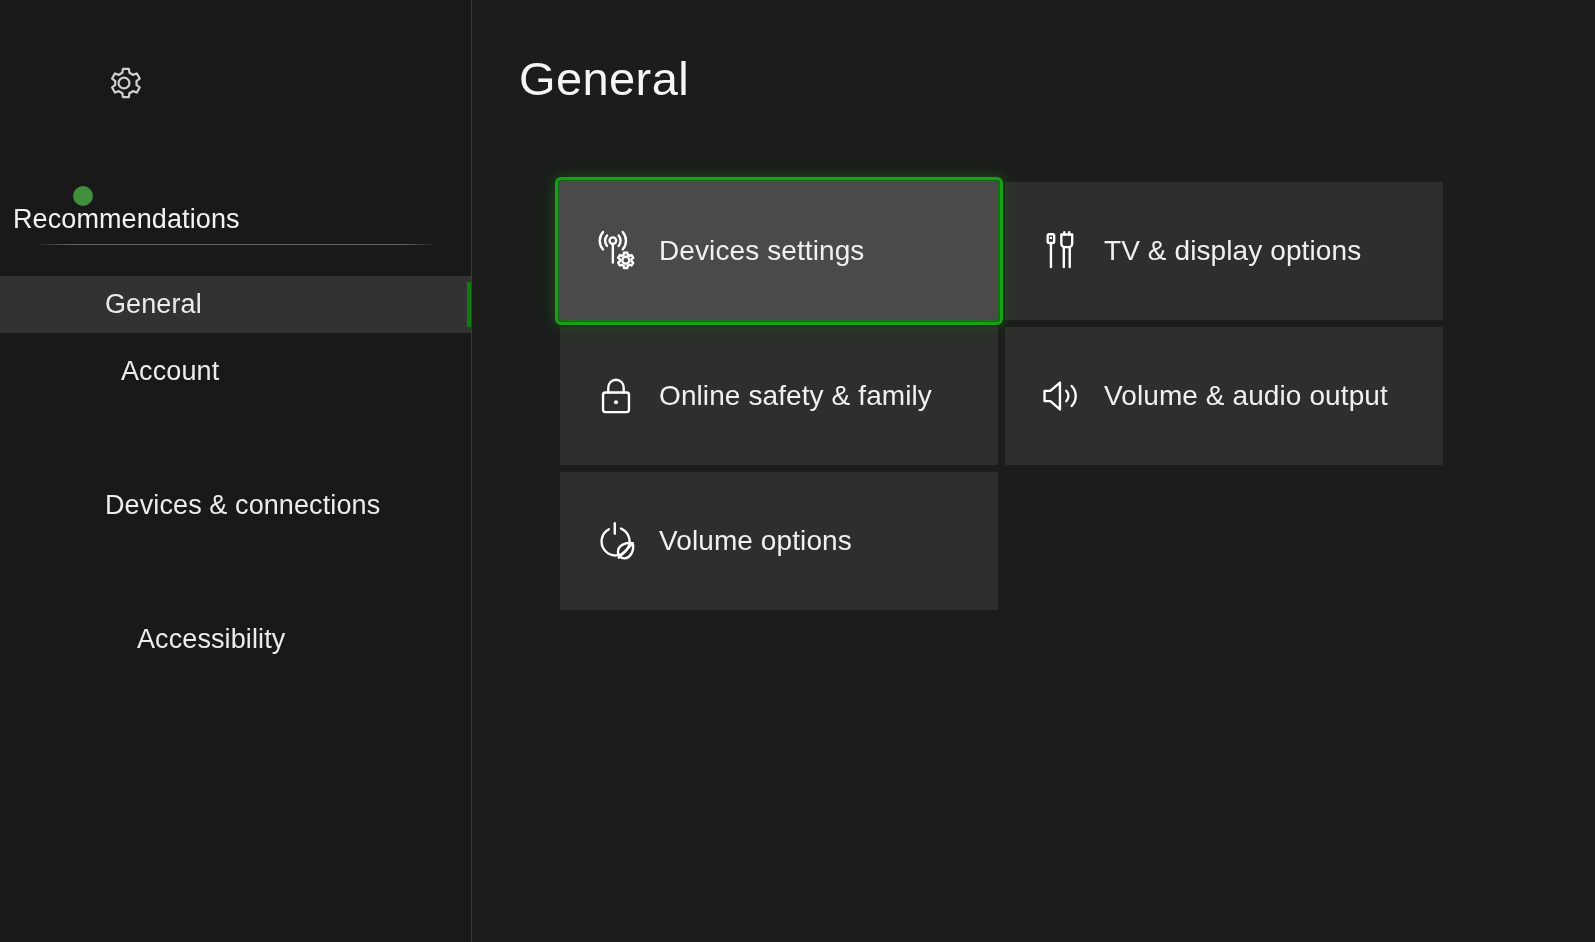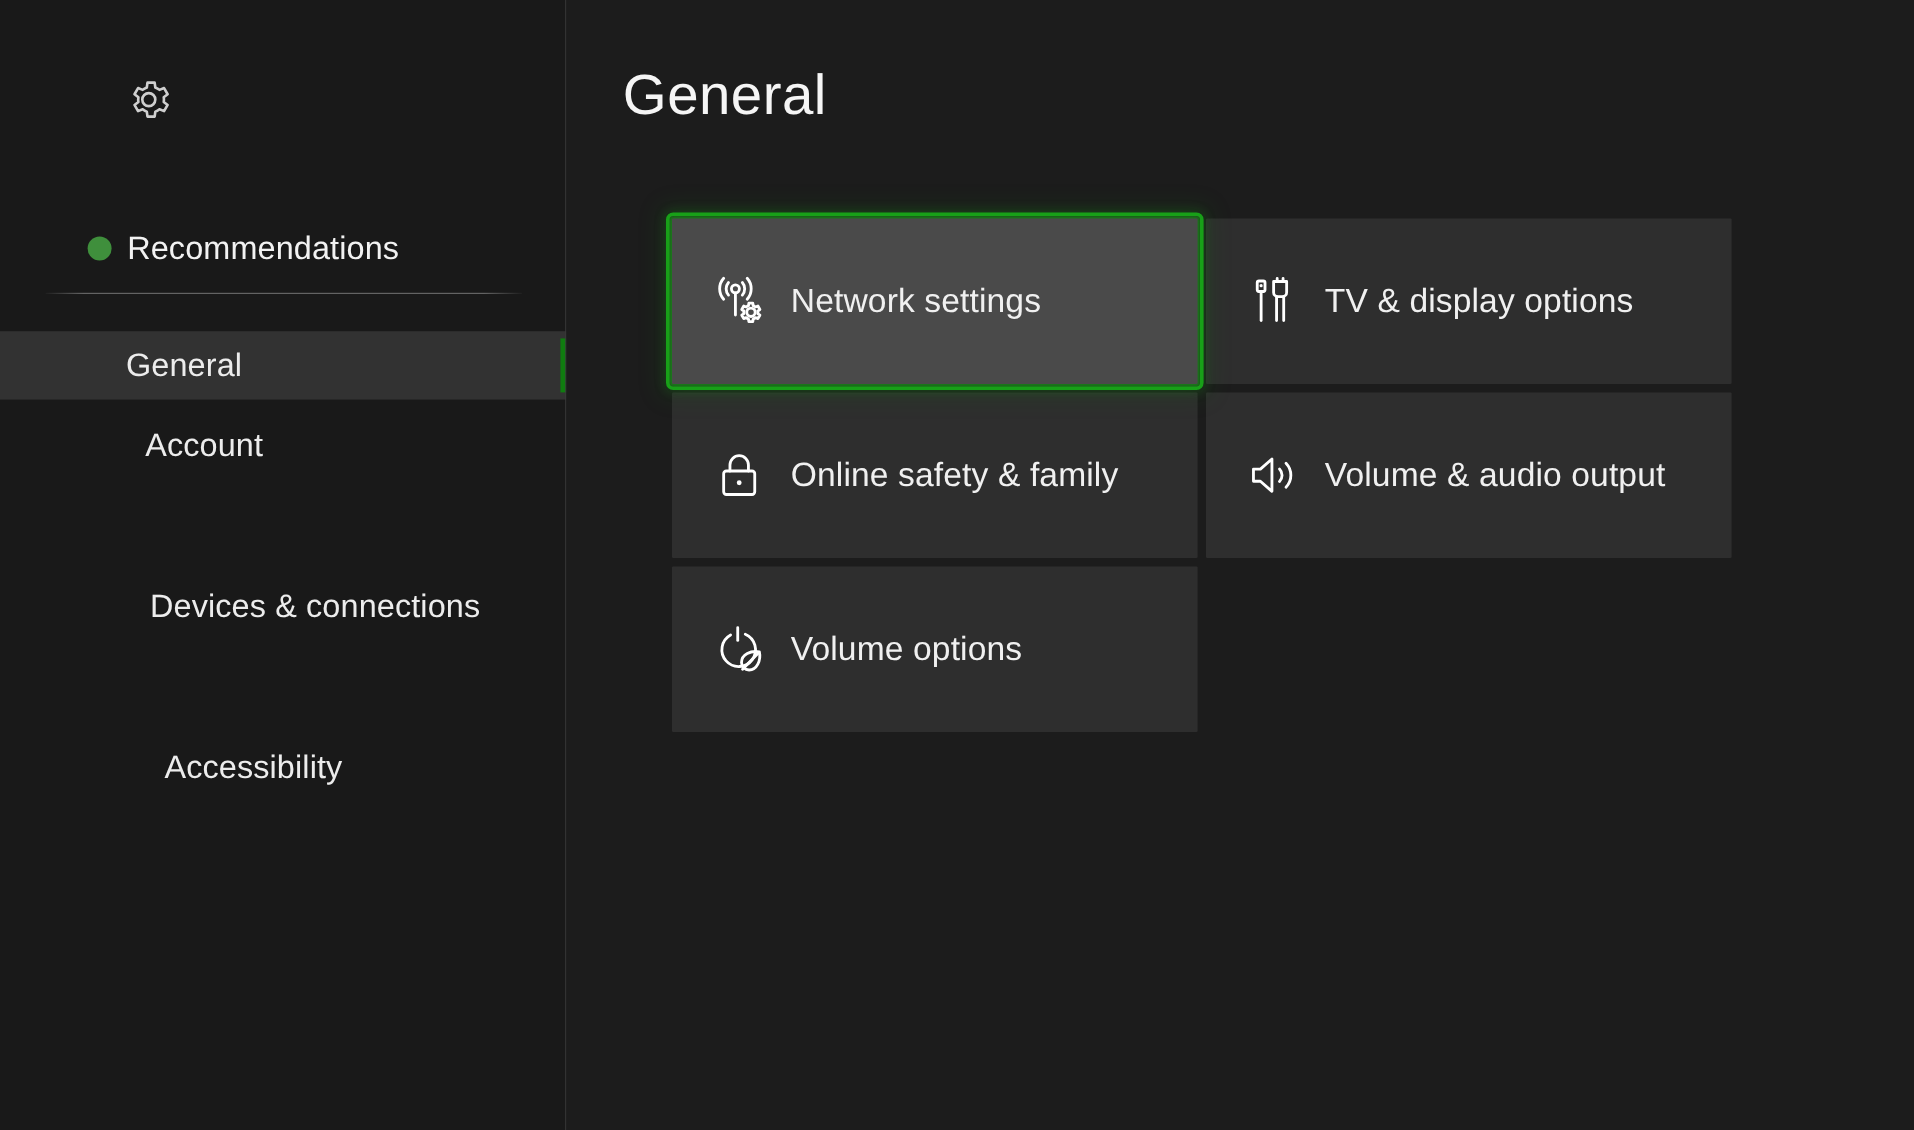--- a/index.html
+++ b/index.html
@@ -38,21 +38,21 @@
     position:absolute;
     left:103px; top:62px;
     width:42px; height:42px;
   }
   #gear-wrap svg { display:block; width:42px; height:42px; }
 
   #recommendations-row {
     position:absolute;
     left:0; top:186px;
     width:472px; height:42px;
-    display:flex; align-items:center;
+    display:flex; align-items:flex-start;flex-direction:column;
   }
   #rec-dot {
     width:20px; height:20px;
     border-radius:50%;
     background:#3f8f3c;
     margin-left:73px;
     flex:0 0 20px;
   }
   #rec-label {
     margin-left:13px;
@@ -179,21 +179,21 @@
 
     <div id="sidebar-divider"></div>
 
     <div class="nav-item selected" style="top:276px;">
       <span class="nav-label">General</span>
       <span class="nav-indicator"></span>
     </div>
     <div class="nav-item" style="top:343px;padding-left:16px;">
       <span class="nav-label">Account</span>
     </div>
-    <div class="nav-item" style="top:477px;padding-left:20px;">
+    <div class="nav-item" style="top:477px;">
       <span class="nav-label">Devices &amp; connections</span>
     </div>
     <div class="nav-item" style="top:611px;margin-left:32px;">
       <span class="nav-label">Accessibility</span>
     </div>
 
     <div id="sidebar-divider-vertical"></div>
   </nav>
 
   <main id="main">
@@ -208,21 +208,21 @@
             <circle cx="10.2" cy="6.1" r="1.9"></circle>
             <path d="M6.9 3.1a4.6 4.6 0 0 0 0 6.0"></path>
             <path d="M13.5 3.1a4.6 4.6 0 0 1 0 6.0"></path>
             <path d="M4.6 1.1a7.5 7.5 0 0 0 0 10.0"></path>
             <path d="M15.8 1.1a7.5 7.5 0 0 1 0 10.0"></path>
             <path d="M10.2 8.0v10.6"></path>
             <circle cx="17.6" cy="17.3" r="2.0"></circle>
             <path d="M20.9 17.3a3.4 3.4 0 0 0-.06-.63l1.02-.73-.95-1.62-1.17.43a3.3 3.3 0 0 0-1.08-.62l-.18-1.23h-1.88l-.18 1.23a3.3 3.3 0 0 0-1.08.62l-1.17-.43-.95 1.62 1.02.73a3.4 3.4 0 0 0 0 1.26l-1.02.73.95 1.62 1.17-.43c.32.27.69.48 1.08.62l.18 1.23h1.88l.18-1.23c.39-.14.76-.35 1.08-.62l1.17.43.95-1.62-1.02-.73c.04-.2.06-.41.06-.63z"></path>
           </svg>
         </span>
-        <span class="tile-label">Network settings</span>
+        <span class="tile-label">Devices settings</span>
       </div>
 
 
       <div class="tile">
         <span class="tile-icon">
           <svg width="42" height="42" viewBox="0 0 24 24" fill="none" stroke="#ffffff" stroke-width="1.35" stroke-linecap="round" stroke-linejoin="round">
             <rect x="4.4" y="2.4" width="3.7" height="5.0" rx="0.8"></rect>
             <circle cx="6.25" cy="4.6" r="0.75" fill="#ffffff" stroke="none"></circle>
             <path d="M6.25 7.4v13.8"></path>
             <path d="M12.2 2.6h6.2v5.2a2.0 2.0 0 0 1-2.0 2.0h-2.2a2.0 2.0 0 0 1-2.0-2.0z"></path>

